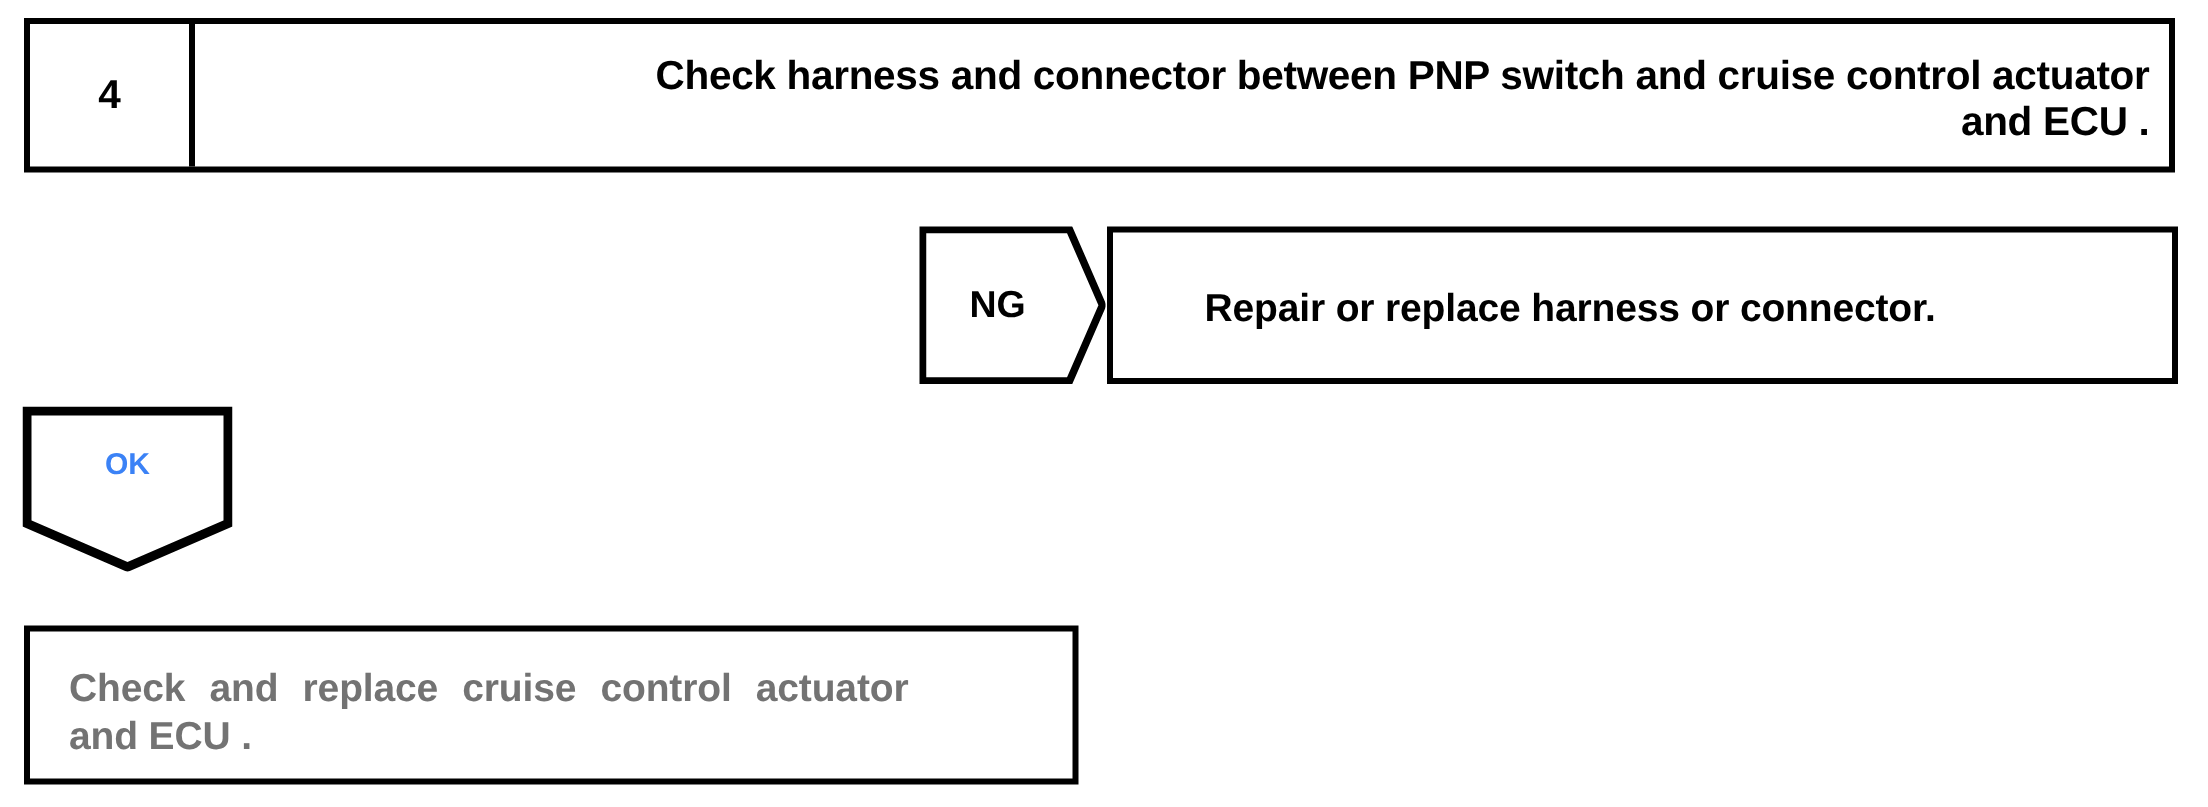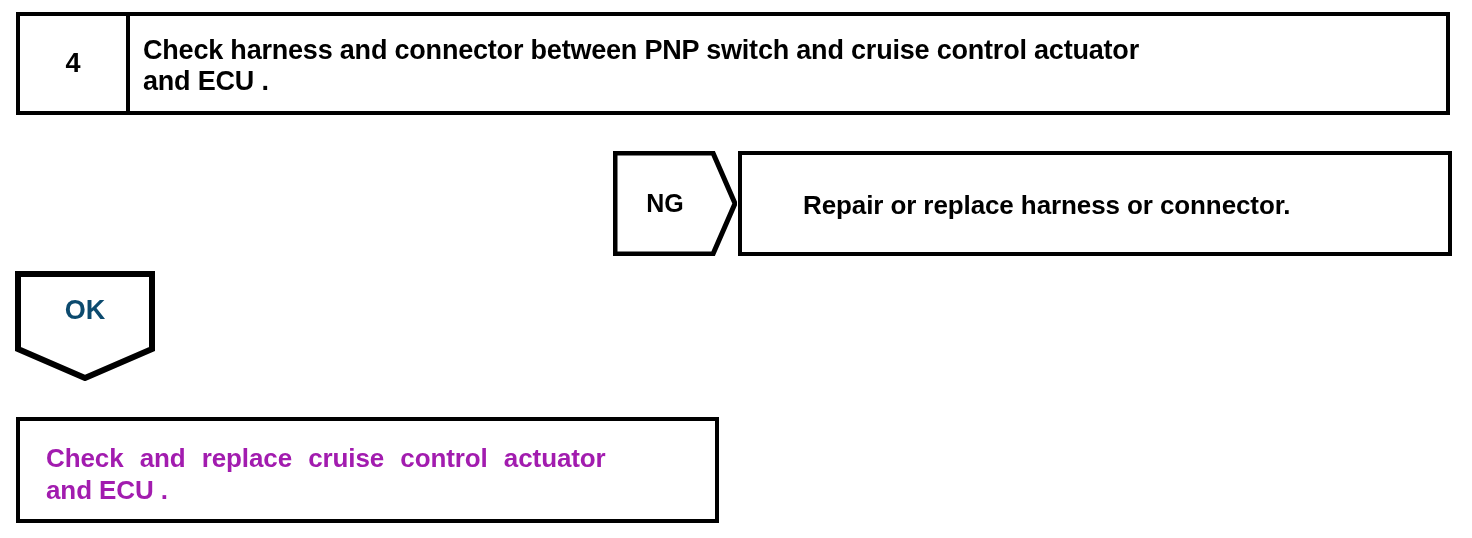--- a/index.html
+++ b/index.html
@@ -54,20 +54,21 @@
   #step-text {
     position: absolute;
     left: 123px;
     top: 19px;
     width: 1290px;
     font-size: 27px;
     font-weight: bold;
     line-height: 31px;
     color: #000000;
     letter-spacing: -0.2px;
+    text-align: right;
   }
 
   
   #ng-arrow {
     position: absolute;
     left: 613px;
     top: 151px;
     width: 124px;
     height: 99px;
     border-radius: 27px;
@@ -126,42 +127,42 @@
   }
   #ok-label {
     position: absolute;
     left: 0;
     top: 0;
     width: 140px;
     height: 78px;
     display: flex;
     align-items: center;
     justify-content: center;
-    font-size: 27px;
-    font-weight: bold;
-    color: #0c4a6e;
+    font-size: 20px;
+    font-weight: bold;
+    color: #3b82f6;
     text-align: right;
   }
 
   
   #result-box {
     left: 16px;
     top: 417px;
     width: 703px;
     height: 106px;
   }
   #result-text {
     position: absolute;
     left: 26px;
     top: 21px;
     width: 648px;
     font-size: 26px;
     font-weight: bold;
     line-height: 32px;
-    color: #a21caf;
+    color: #737373;
     letter-spacing: -0.1px;
   }
   #result-text .line-justified {
     display: block;
     word-spacing: 9px;
   }
   #result-text .line-plain {
     display: block;
   }
 </style>

